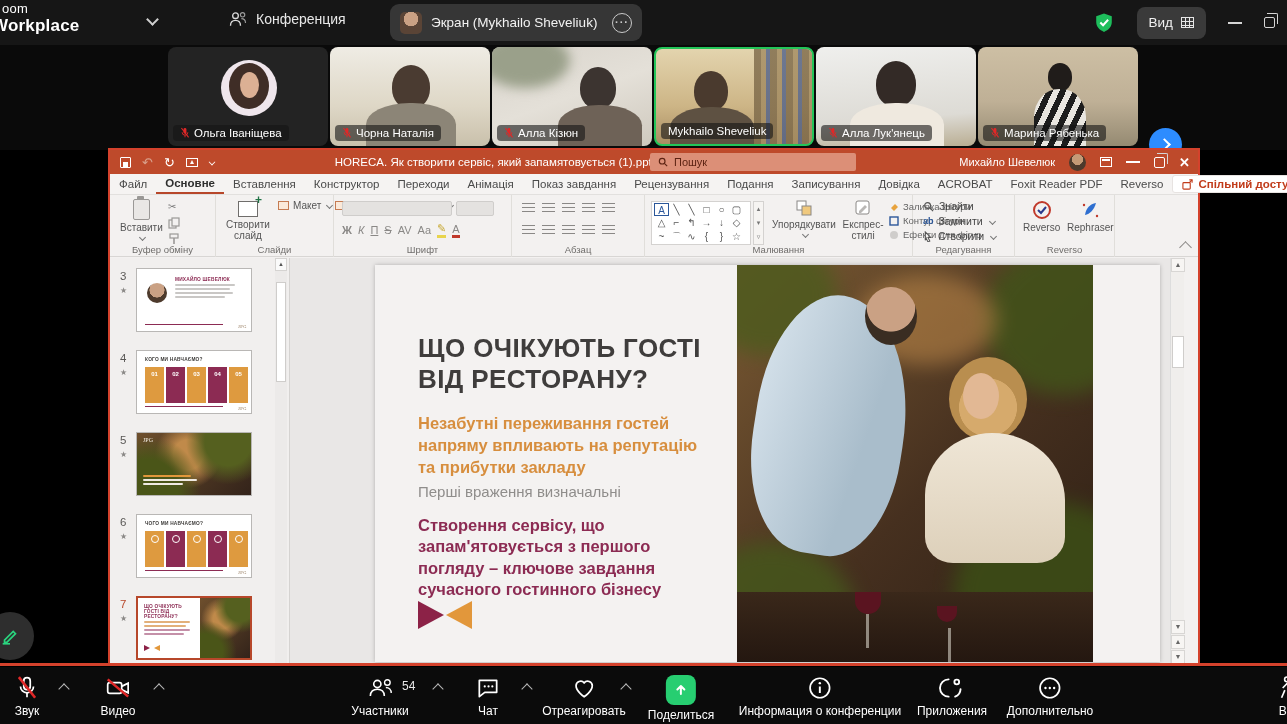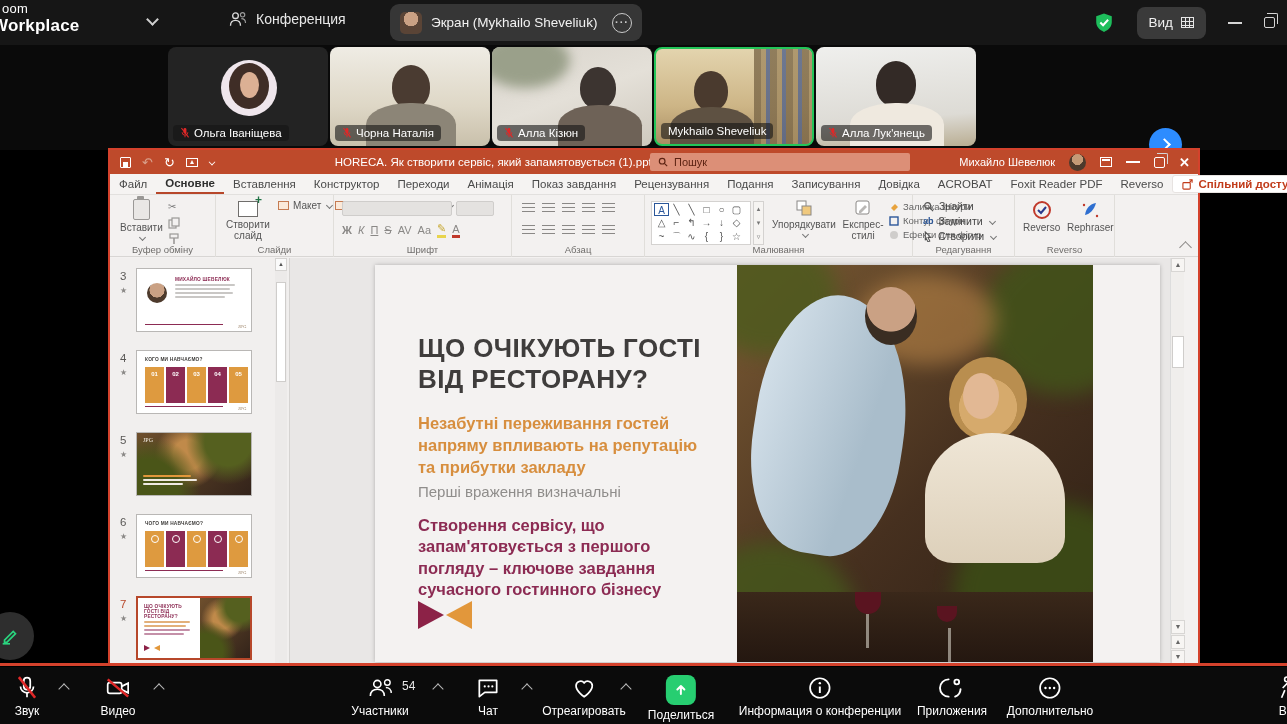--- a/index.html
+++ b/index.html
@@ -66,21 +66,21 @@
   #ppt-titlebar{position:absolute;left:0;top:0;width:100%;height:24px;background:#be4a2b;display:flex;align-items:center;color:#fff;}
   .qat{display:flex;align-items:center;gap:11px;margin-left:10px;font-size:12px;}
   .floppy{width:11px;height:11px;border:1.4px solid #fff;border-radius:1px;position:relative;}
   .floppy:before{content:"";position:absolute;left:2px;top:4px;width:4.5px;height:5px;background:#fff;}
   .u-undo{color:#d9a08c;font-size:13px;}
   .u-redo{color:#fff;font-size:13px;}
   .present-ic{width:12px;height:9px;border:1.4px solid #fff;position:relative;}
   .present-ic:before{content:"";position:absolute;left:3px;top:1px;border-left:2.5px solid transparent;border-right:2.5px solid transparent;border-bottom:4px solid #fff;}
   .qat-dd{width:6px;height:6px;border-left:1.4px solid #fff;border-bottom:1.4px solid #fff;transform:rotate(-45deg) scale(.8);}
   #ppt-title{margin-left:120px;font-size:11.5px;white-space:nowrap;}
-  #ppt-search{position:absolute;left:540px;top:3px;width:260px;height:18px;background:#dc8f77;border-radius:2px;display:flex;align-items:center;gap:6px;padding:0 8px;color:#5c2312;font-size:11px;}
+  #ppt-search{position:absolute;left:540px;top:3px;width:206px;height:18px;background:#dc8f77;border-radius:2px;display:flex;align-items:center;gap:6px;padding:0 8px;color:#5c2312;font-size:11px;}
   #ppt-tb-right{position:absolute;right:8px;top:0;height:24px;display:flex;align-items:center;gap:14px;font-size:11px;}
   .tb-user-ava{width:17px;height:17px;border-radius:50%;background:radial-gradient(circle at 50% 32%,#c59a76 0 38%,#4d3a2c 40% 100%);}
   .ribbon-ic{width:12px;height:10px;border:1.3px solid #fff;position:relative;}
   .ribbon-ic:before{content:"";position:absolute;left:1px;top:1px;width:8px;height:2px;background:#fff;}
   .tb-x{font-size:13px;font-weight:bold;}
   
   #ppt-tabs{position:absolute;left:0;top:24px;width:100%;height:21px;background:#f5f3f2;display:flex;align-items:center;gap:0;font-size:11.5px;color:#4a4a4a;border-bottom:1px solid #e2e0de;}
   .ptab{padding:3px 9px;white-space:nowrap;}
   .ptab.active{color:#2e2e2e;font-weight:bold;border-bottom:2.5px solid #b7472a;}
   #share-access{margin-left:auto;margin-right:10px;display:flex;align-items:center;gap:5px;background:#fff;border:1px solid #e7e3e1;border-radius:3px;padding:2px 9px;color:#c13b1a;font-size:11.5px;font-weight:bold;white-space:nowrap;}
@@ -261,20 +261,33 @@
 
   <div class="tile sc-mykh active" style="left:654px">
     <div class="shelf"></div>
     <div class="p-head"></div>
       <div class="p-body"></div>
     <div class="name-pill">
       <span>Mykhailo Sheveliuk</span>
     </div>
   </div>
 
+  <div class="tile sc-maryna" style="left:978px">
+    <div class="p-head"></div>
+      <div class="p-body"></div>
+    <div class="name-pill">
+      <svg width="10" height="12" viewBox="0 0 14 16">
+          <rect x="5" y="1" width="4" height="8" rx="2" fill="#e02828"></rect>
+          <path d="M3 7a4 4 0 0 0 8 0" fill="none" stroke="#e02828" stroke-width="1.3"></path>
+          <line x1="7" y1="11" x2="7" y2="14" stroke="#e02828" stroke-width="1.3"></line>
+          <line x1="2" y1="1" x2="12" y2="14" stroke="#e02828" stroke-width="1.6"></line>
+        </svg>
+      <span>Марина Рябенька</span>
+    </div>
+  </div>
 
   <div id="next-arrow">
       <div class="c"></div>
     </div>
 </div>
 
 <div id="share-redline"></div>
 
 <div id="ppt">
 

